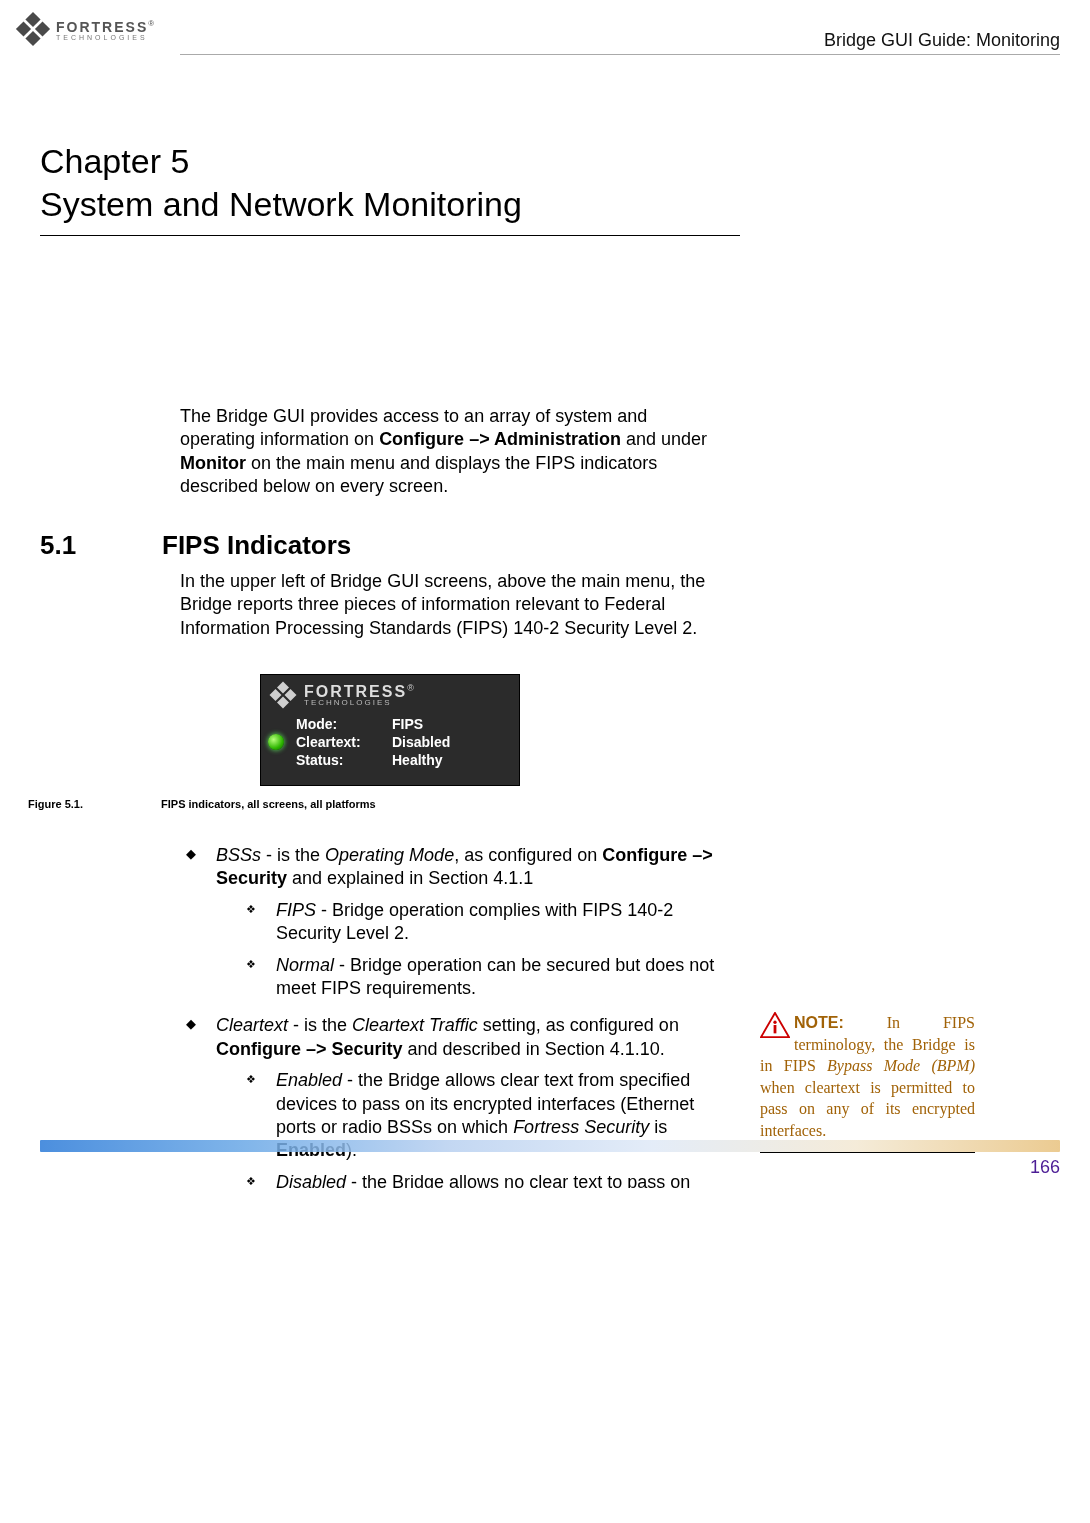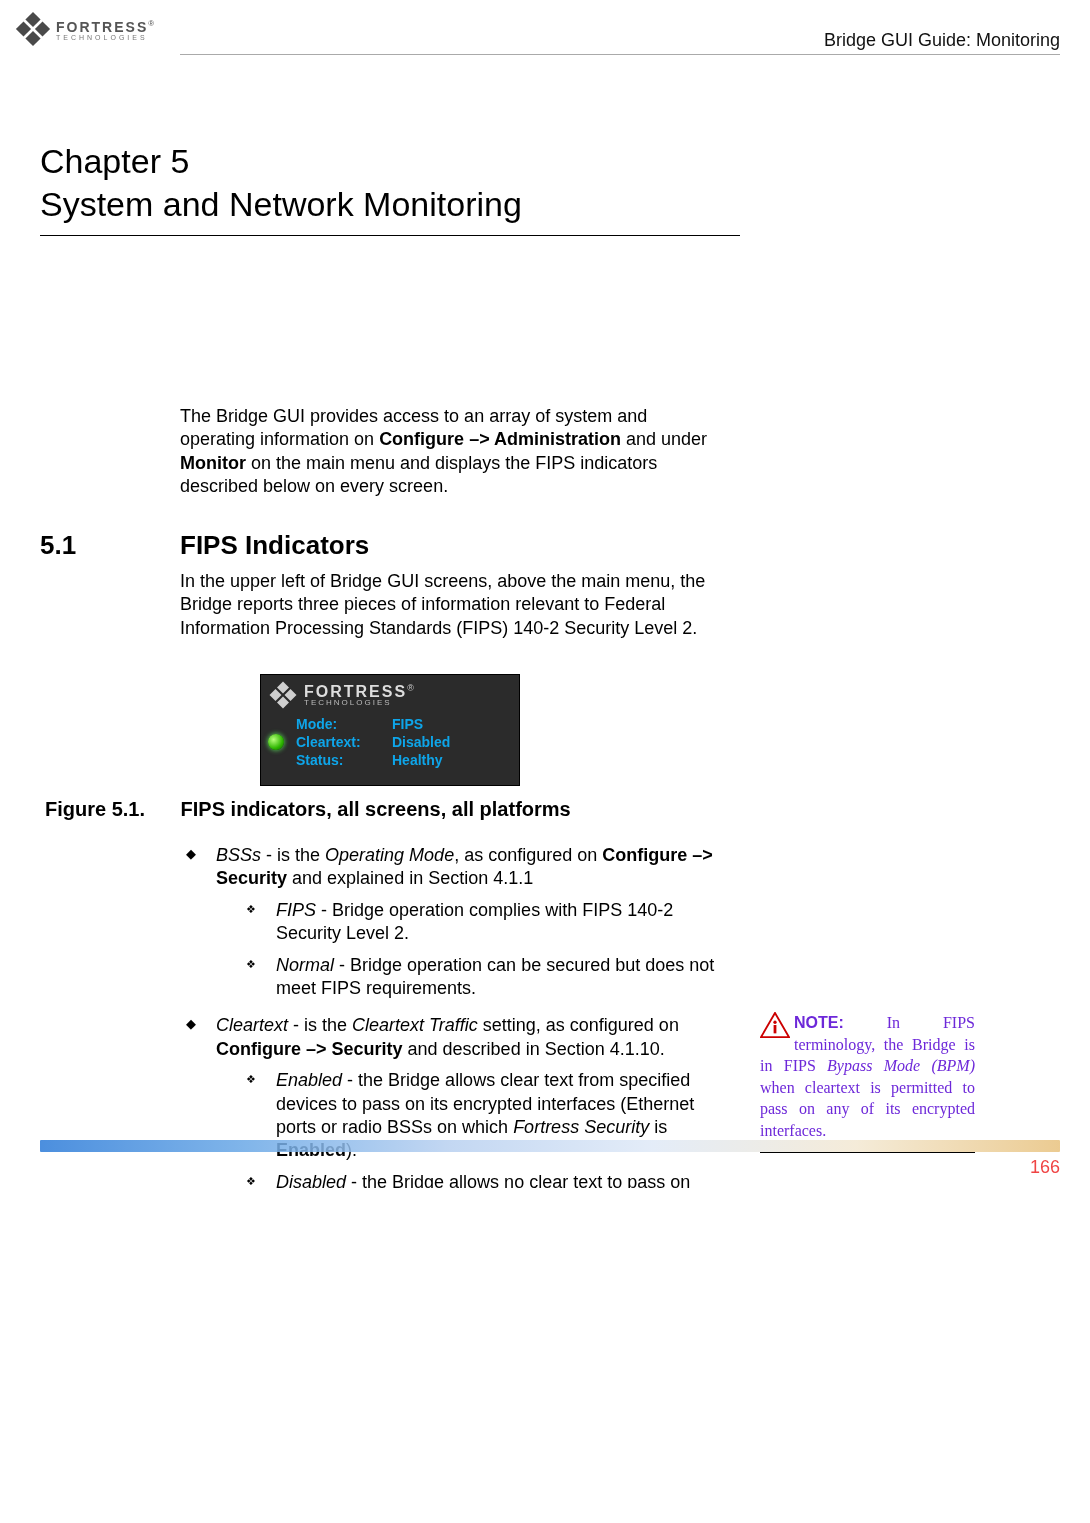--- a/index.html
+++ b/index.html
@@ -90,21 +90,21 @@
     line-height: 1.3;
     color: #000;
   }
   .bold-ui { font-family: Arial, sans-serif; font-weight: 700; }
   .sec-row {
     position: absolute;
     top: 530px;
     left: 40px;
     display: flex;
     align-items: baseline;
-    gap: 30px;
+    gap: 12px;
   }
   .sec-num {
     font-family: Verdana, Arial, sans-serif;
     font-size: 26px;
     font-weight: 700;
     color: #000;
     width: 110px;
   }
   .sec-title {
     font-family: Verdana, Arial, sans-serif;
@@ -136,35 +136,35 @@
     padding: 6px 8px 0 8px;
   }
   .fips-logo-text { letter-spacing: 2px; font-weight:700; font-size:16px; color:#ddd; }
   .fips-logo-sub { font-size:8px; letter-spacing:2px; color:#bbb; display:block; margin-top:-3px;}
   .fips-grid {
     display: grid;
     grid-template-columns: 28px 96px auto;
     padding: 6px 8px 8px 8px;
     font-size: 14px;
     font-weight: 700;
-    color:#0ea5e9;
+    color:#ffffff;
     row-gap: 2px;
     align-items: center;
   }
   .led {
     width: 16px; height:16px; border-radius:50%;
     background: radial-gradient(circle at 35% 35%, #b6ff7a, #2db500 60%, #0a5e00);
     box-shadow: 0 0 4px 1px rgba(100,255,100,.6);
   }
   .fig-caption {
     position: absolute;
     top: 798px;
-    left: 45px;
-    font-family: Verdana, Arial, sans-serif;
-    font-size: 20px;
+    left: 28px;
+    font-family: Verdana, Arial, sans-serif;
+    font-size: 11px;
     font-weight: 700;
     color: #000;
   }
   .fig-caption .fignum { display:inline-block; width:130px; }
   .list1 {
     position: absolute;
     top: 830px;
     left: 180px;
     width: 540px;
     font-size: 18px;
@@ -180,21 +180,21 @@
   }
   em.term { font-style: italic; }
   .sidenote {
     position: absolute;
     top: 1012px;
     left: 760px;
     width: 215px;
     font-family: Georgia, 'Times New Roman', serif;
     font-size: 16px;
     line-height: 1.35;
-    color: #6d28d9;
+    color: #a16207;
     text-align: justify;
   }
   .sidenote .note-label { font-weight: 700; font-family: Arial, sans-serif; }
   .sidenote .ital { font-style: italic; }
   .note-icon {
     float: left;
     width: 30px; height: 26px;
     margin-right: 4px;
   }
   .sidenote-rule {
@@ -206,21 +206,21 @@
     left: 40px; right: 30px; bottom: 36px; height: 12px;
     background: linear-gradient(90deg,#2c7bd8,#6aa8e6 20%,#b8d0f0 40%,#dfe9f7 60%,#f3e8d2 80%,#e8c27e);
     opacity:.85;
     border-radius:1px;
   }
   .page-num {
     position: absolute;
     right: 30px;
     bottom: 10px;
     font-size: 18px;
-    color:#ef4444;
+    color:#4c1d95;
   }
 </style>
 </head>
 <body>
 
 <div class="page">
 
   <div class="header">
     <div class="logo">
       <svg width="38" height="38" viewBox="0 0 40 40">

